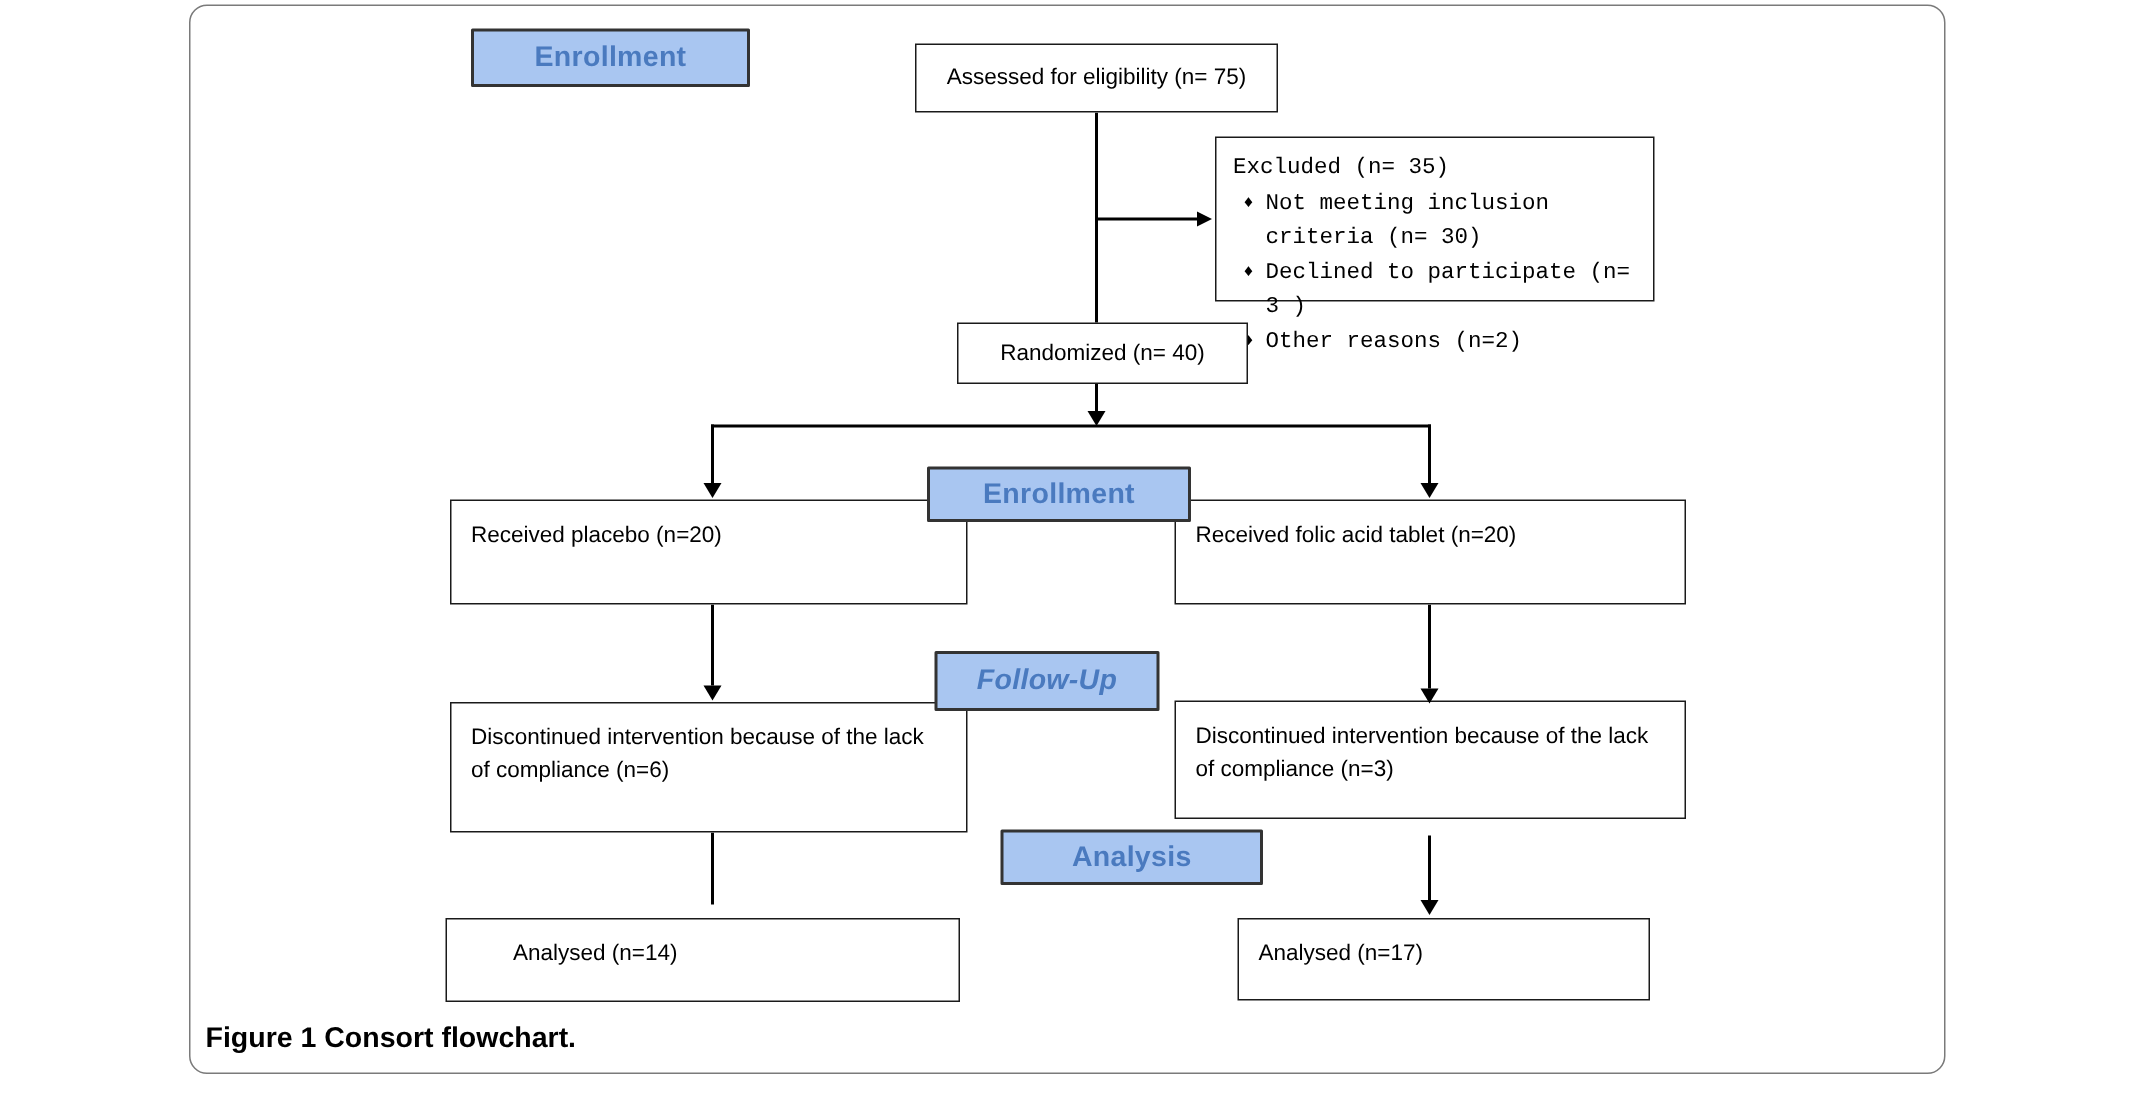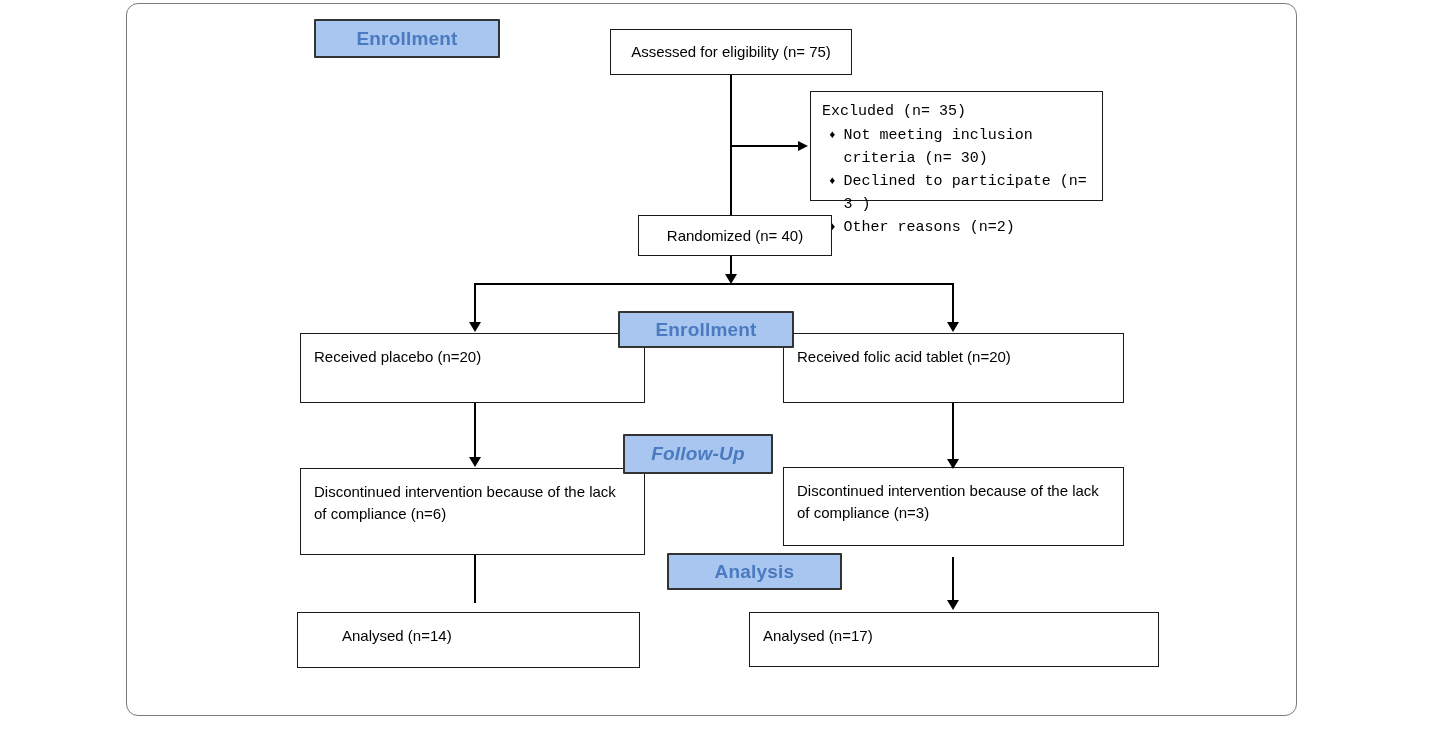--- a/index.html
+++ b/index.html
@@ -104,15 +104,19 @@
   <div class="arrow-down" style="left:947px;top:459px;"></div>
 
   <div class="box toppad" style="left:300px;top:468px;width:345px;height:87px;">Discontinued intervention because of the lack of compliance (n=6)</div>
   <div class="box toppad" style="left:783px;top:467px;width:341px;height:79px;">Discontinued intervention because of the lack of compliance (n=3)</div>
 
   <div class="vline" style="left:474px;top:555px;height:48px;"></div>
   <div class="vline" style="left:952px;top:557px;height:43px;"></div>
   <div class="arrow-down" style="left:947px;top:600px;"></div>
 
   <div class="box toppad" style="left:297px;top:612px;width:343px;height:56px;padding-left:44px;">Analysed (n=14)</div>
-  <div class="box toppad" style="left:749px;top:612px;width:410px;height:55px;">Analysed (n=17)</div>
+  <div class="box toppad" style="left:825px;top:612px;width:275px;height:55px;">Analysed (n=17)</div>
 
+  <div class="caption">
+    <span class="cap-label">Figure 1</span>
+    <span class="cap-text">Consort flowchart.</span>
+  </div>
 </div>
 
 </body></html>

